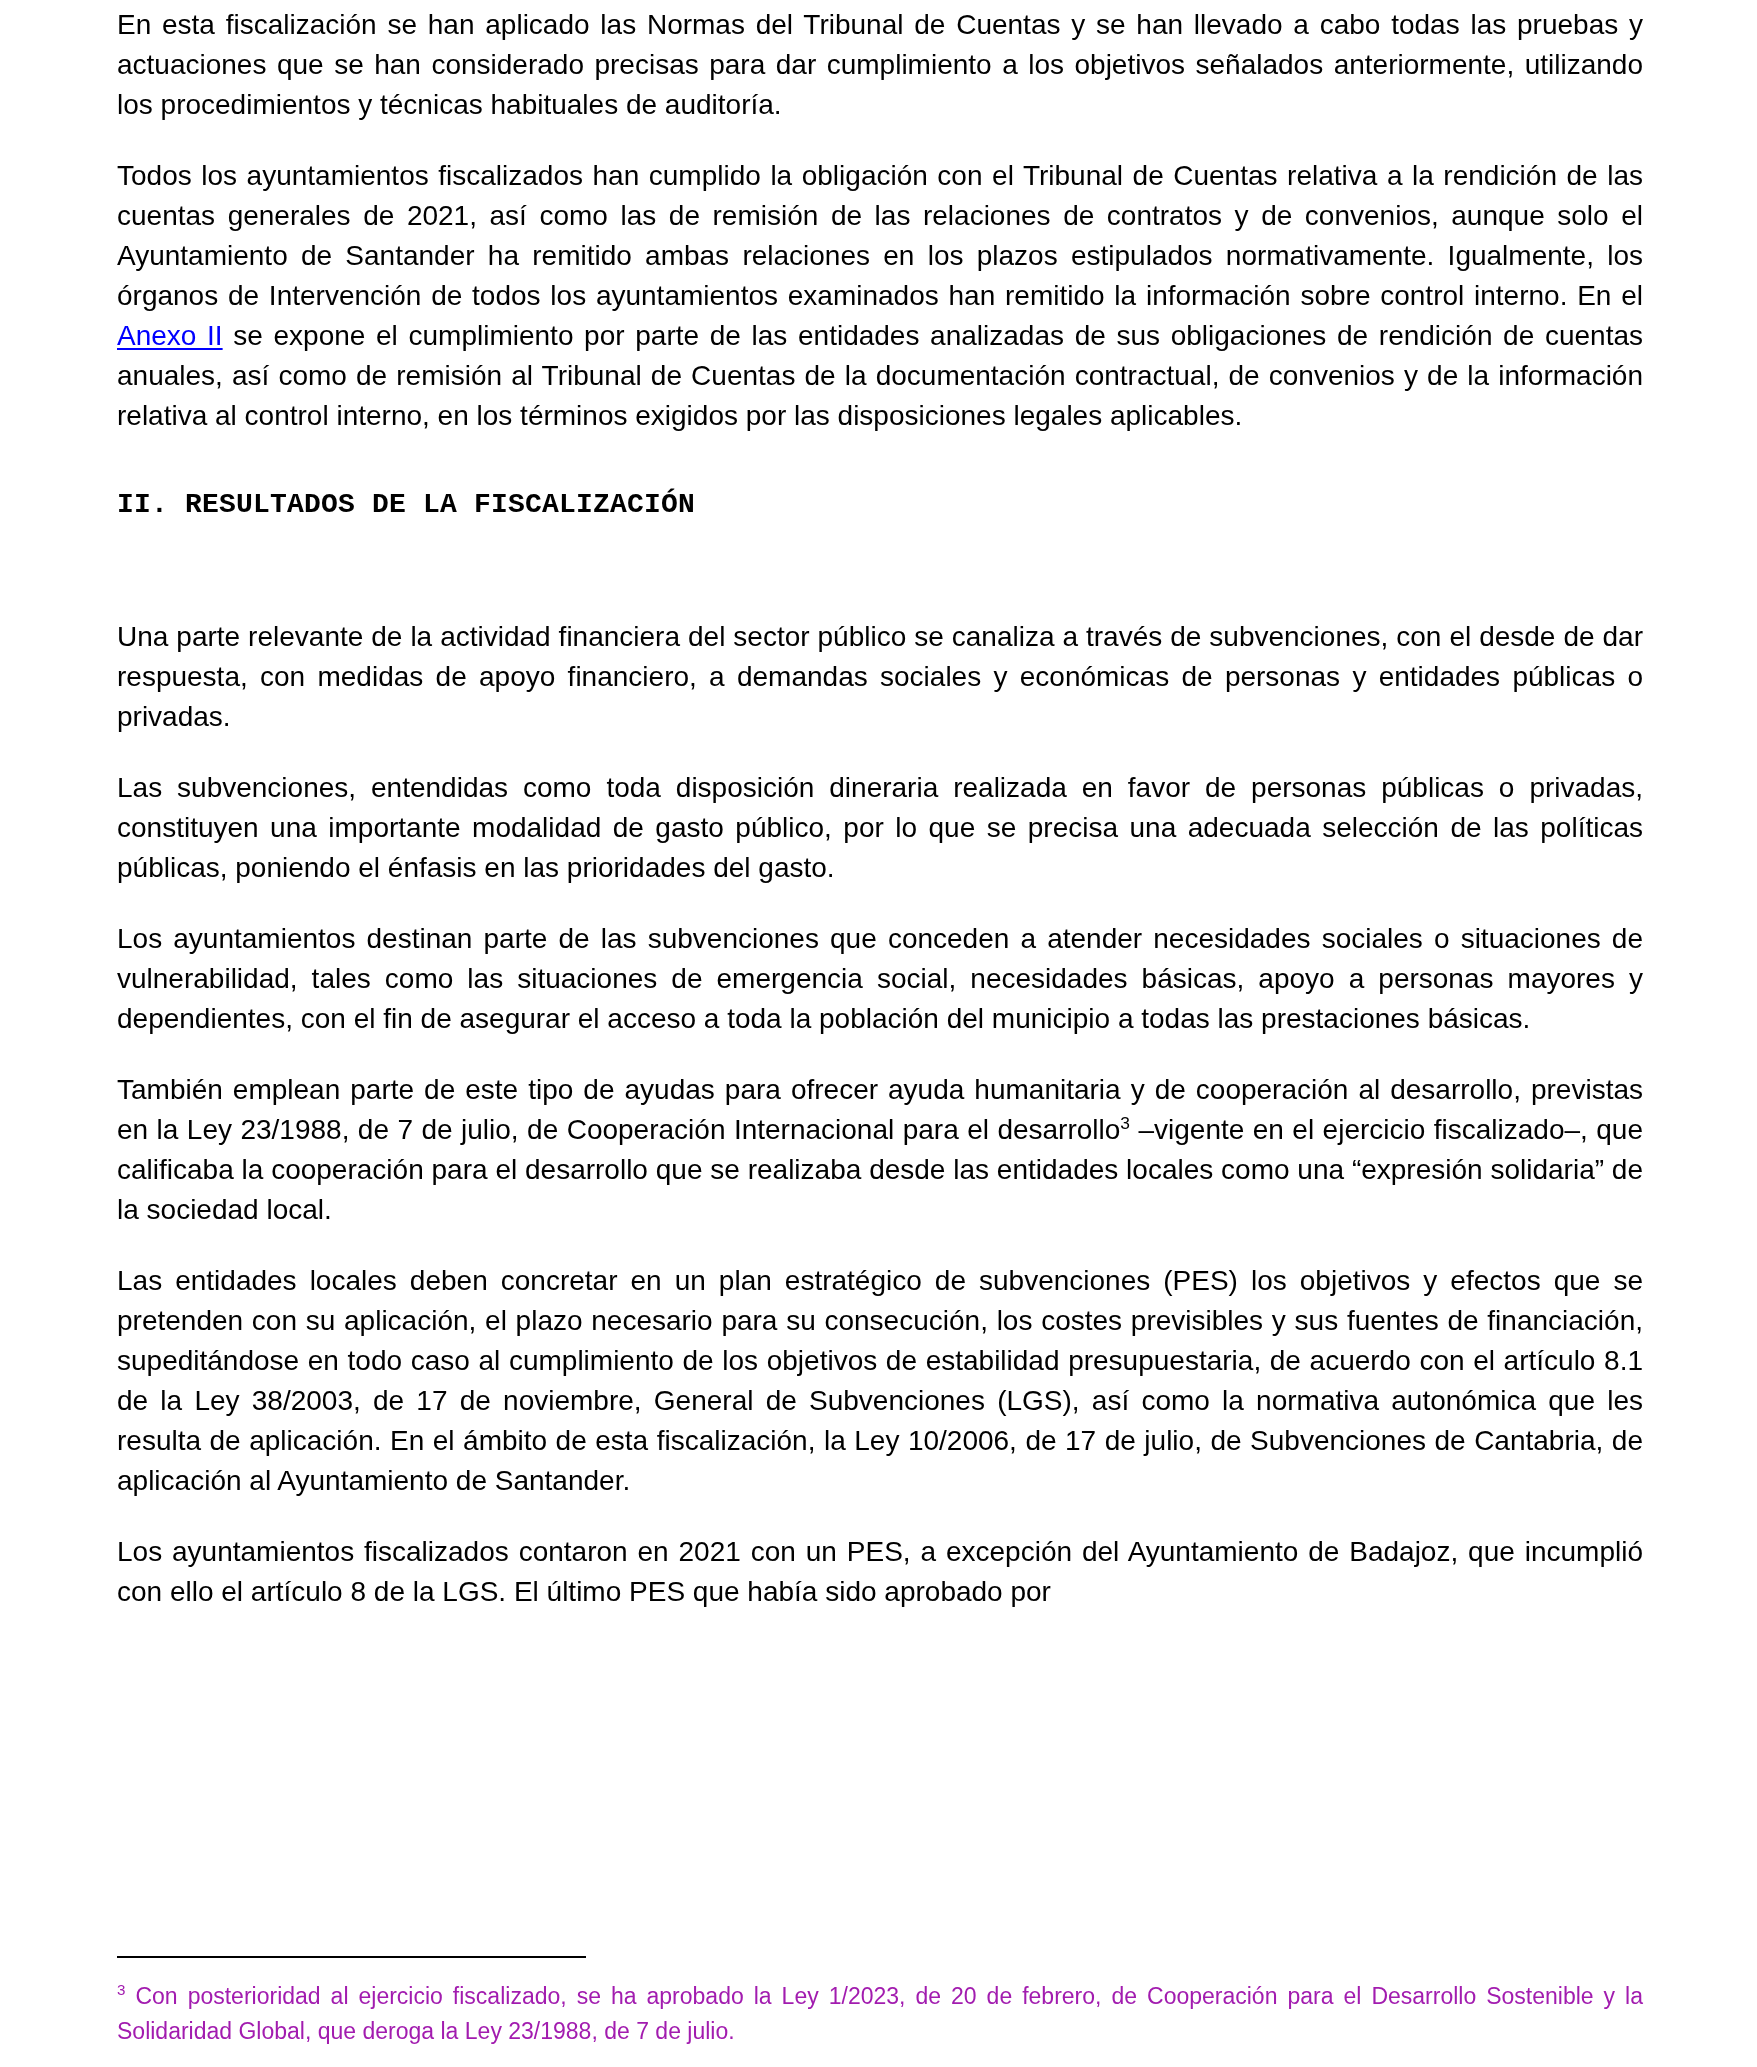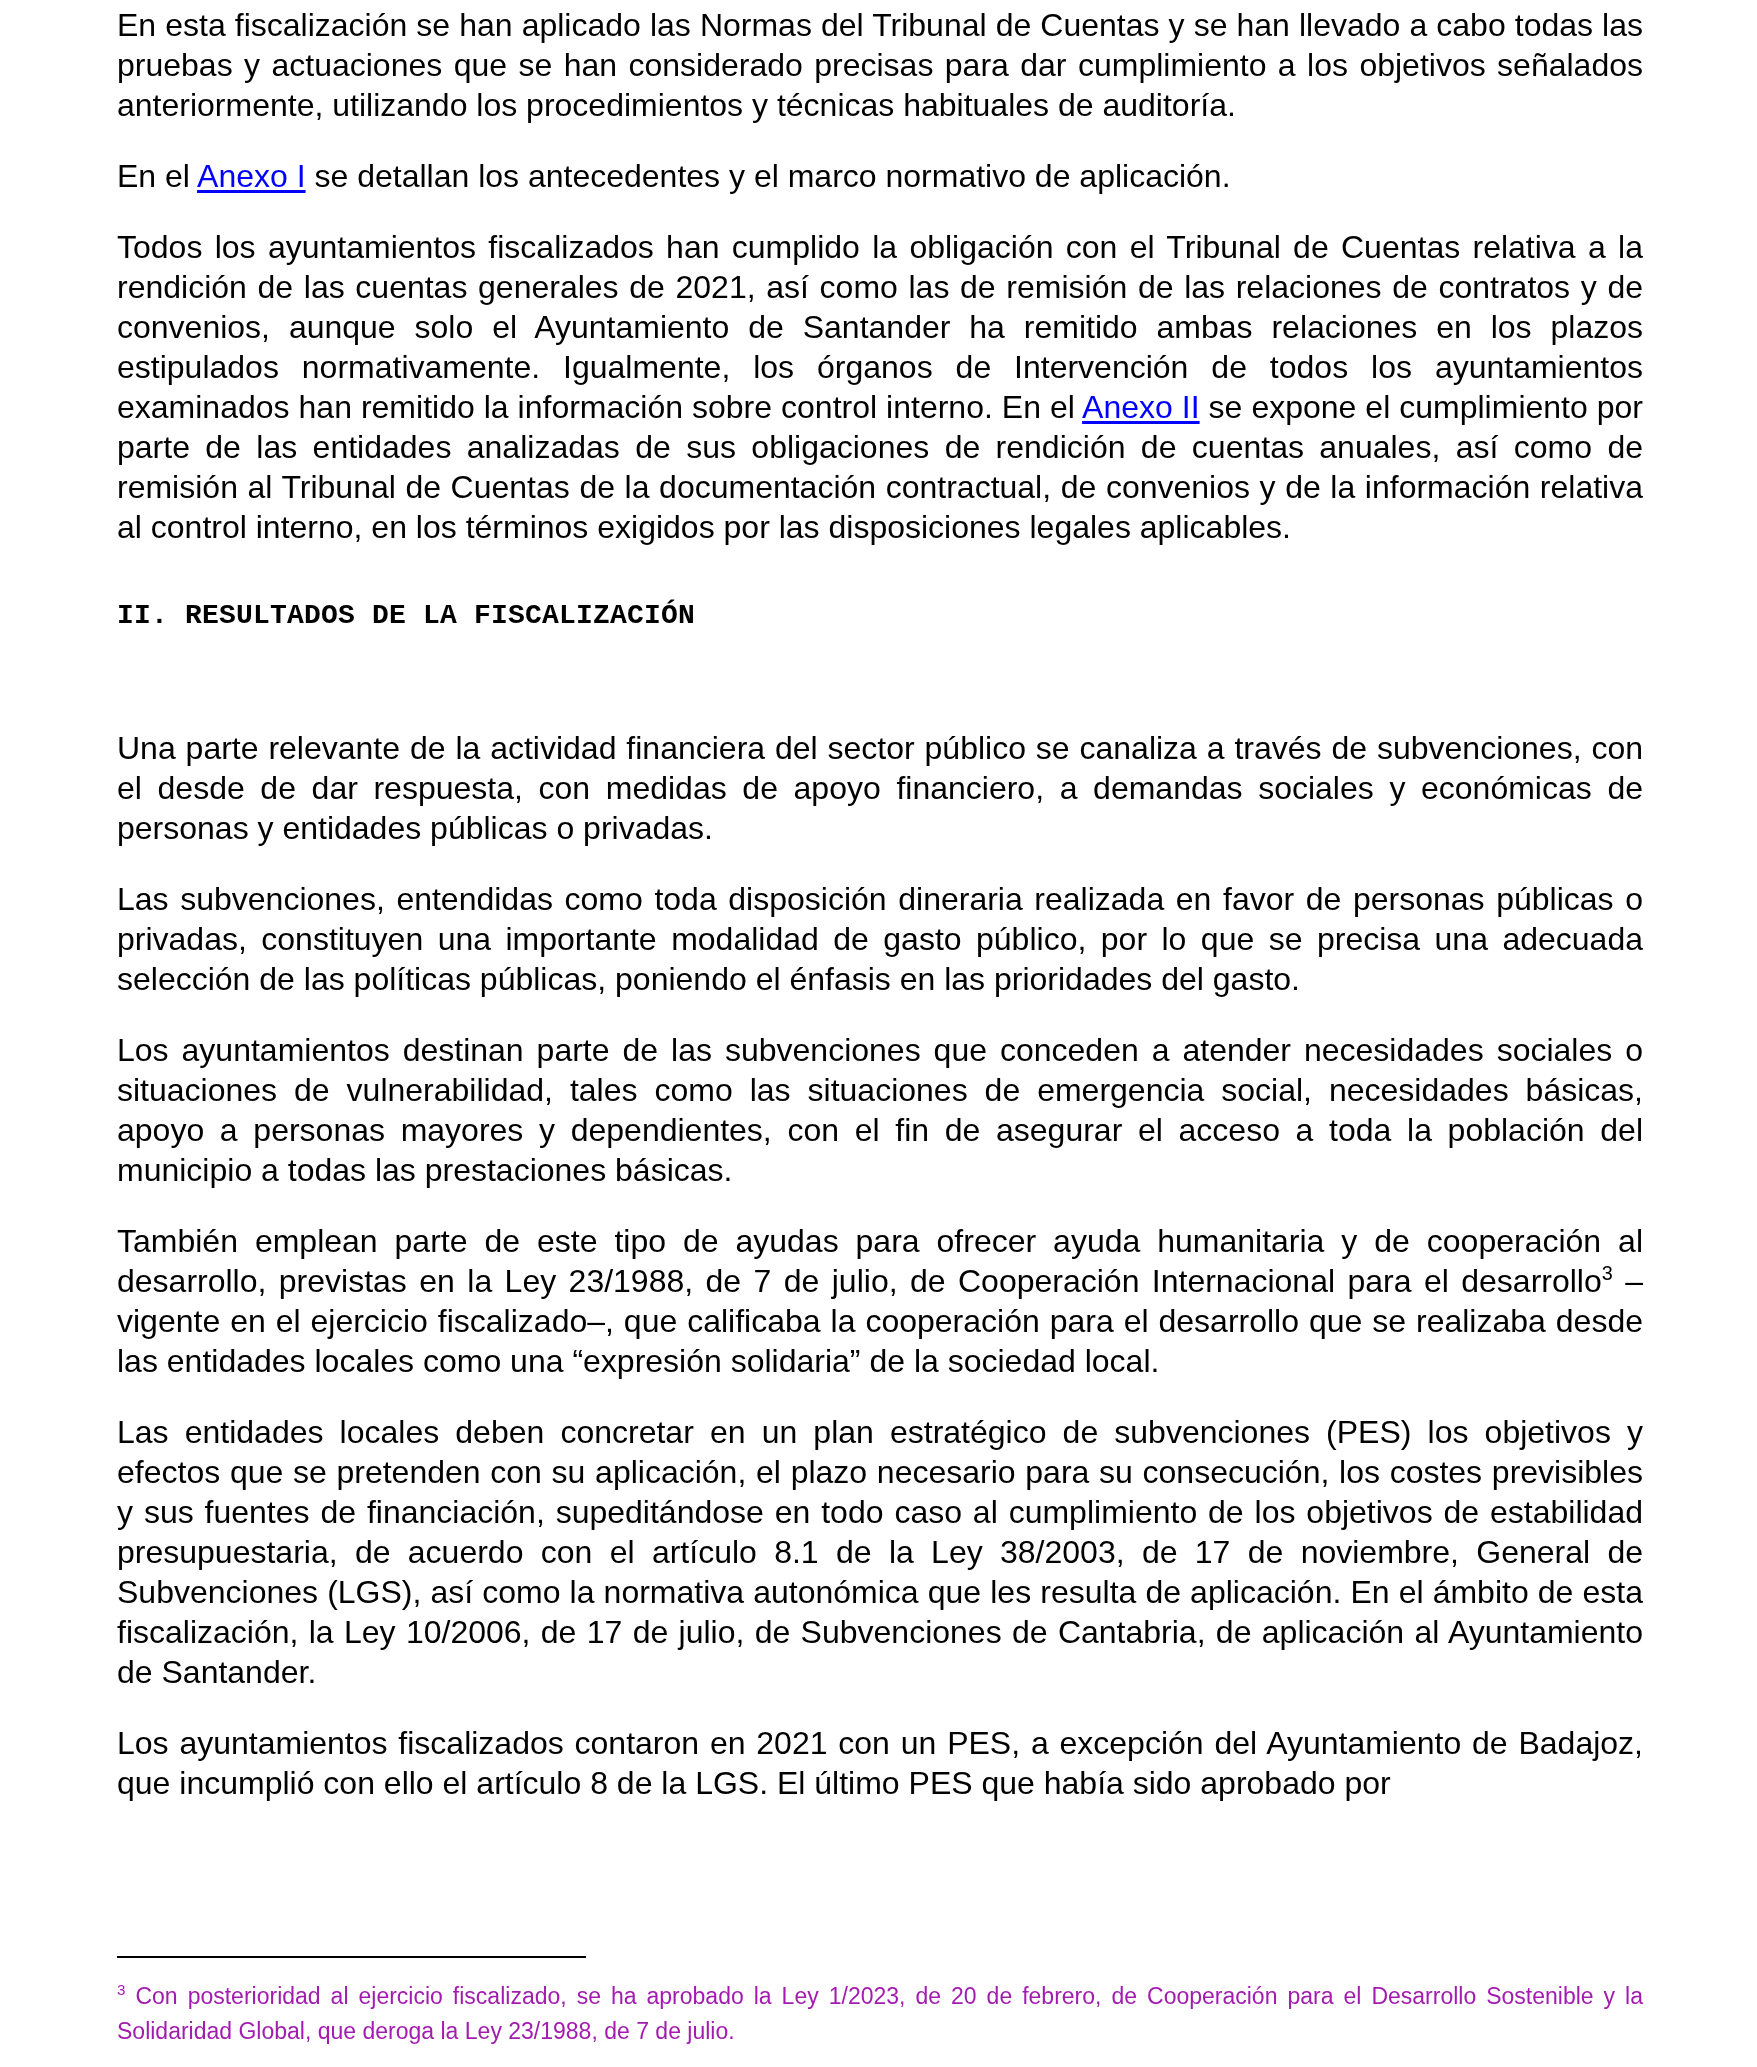--- a/index.html
+++ b/index.html
@@ -20,21 +20,21 @@
     color: #000000;
     overflow: hidden;
   }
 
   .content {
     width: 1526px;
   }
 
   p.body {
     margin: 0 0 31px 0;
-    font-size: 32px;
+    font-size: 28px;
     line-height: 40px;
     text-align: justify;
     text-justify: inter-word;
     color: #000000;
     hyphens: none;
   }
 
   p.body:last-of-type {
     margin-bottom: 0;
   }
@@ -103,21 +103,20 @@
   }
 </style>
 </head>
 <body>
 
 <div class="page">
   <div class="content">
 
     <p class="body">En esta fiscalización se han aplicado las Normas del Tribunal de Cuentas y se han llevado a cabo todas las pruebas y actuaciones que se han considerado precisas para dar cumplimiento a los objetivos señalados anteriormente, utilizando los procedimientos y técnicas habituales de auditoría.</p>
 
-    <p class="body"><span>En el </span><a class="doclink" href="#">Anexo I</a><span> se detallan los antecedentes y el marco normativo de aplicación.</span></p>
 
     <p class="body"><span>Todos los ayuntamientos fiscalizados han cumplido la obligación con el Tribunal de Cuentas relativa a la rendición de las cuentas generales de 2021, así como las de remisión de las relaciones de contratos y de convenios, aunque solo el Ayuntamiento de Santander ha remitido ambas relaciones en los plazos estipulados normativamente. Igualmente, los órganos de Intervención de todos los ayuntamientos examinados han remitido la información sobre control interno. En el </span><a class="doclink" href="#">Anexo II</a><span> se expone el cumplimiento por parte de las entidades analizadas de sus obligaciones de rendición de cuentas anuales, así como de remisión al Tribunal de Cuentas de la documentación contractual, de convenios y de la información relativa al control interno, en los términos exigidos por las disposiciones legales aplicables.</span></p>
 
     <h2 class="heading first">II. RESULTADOS DE LA FISCALIZACIÓN</h2>
 
     <div class="after-heading-gap"></div>
 
 
     <div class="after-heading-gap-small"></div>
 

